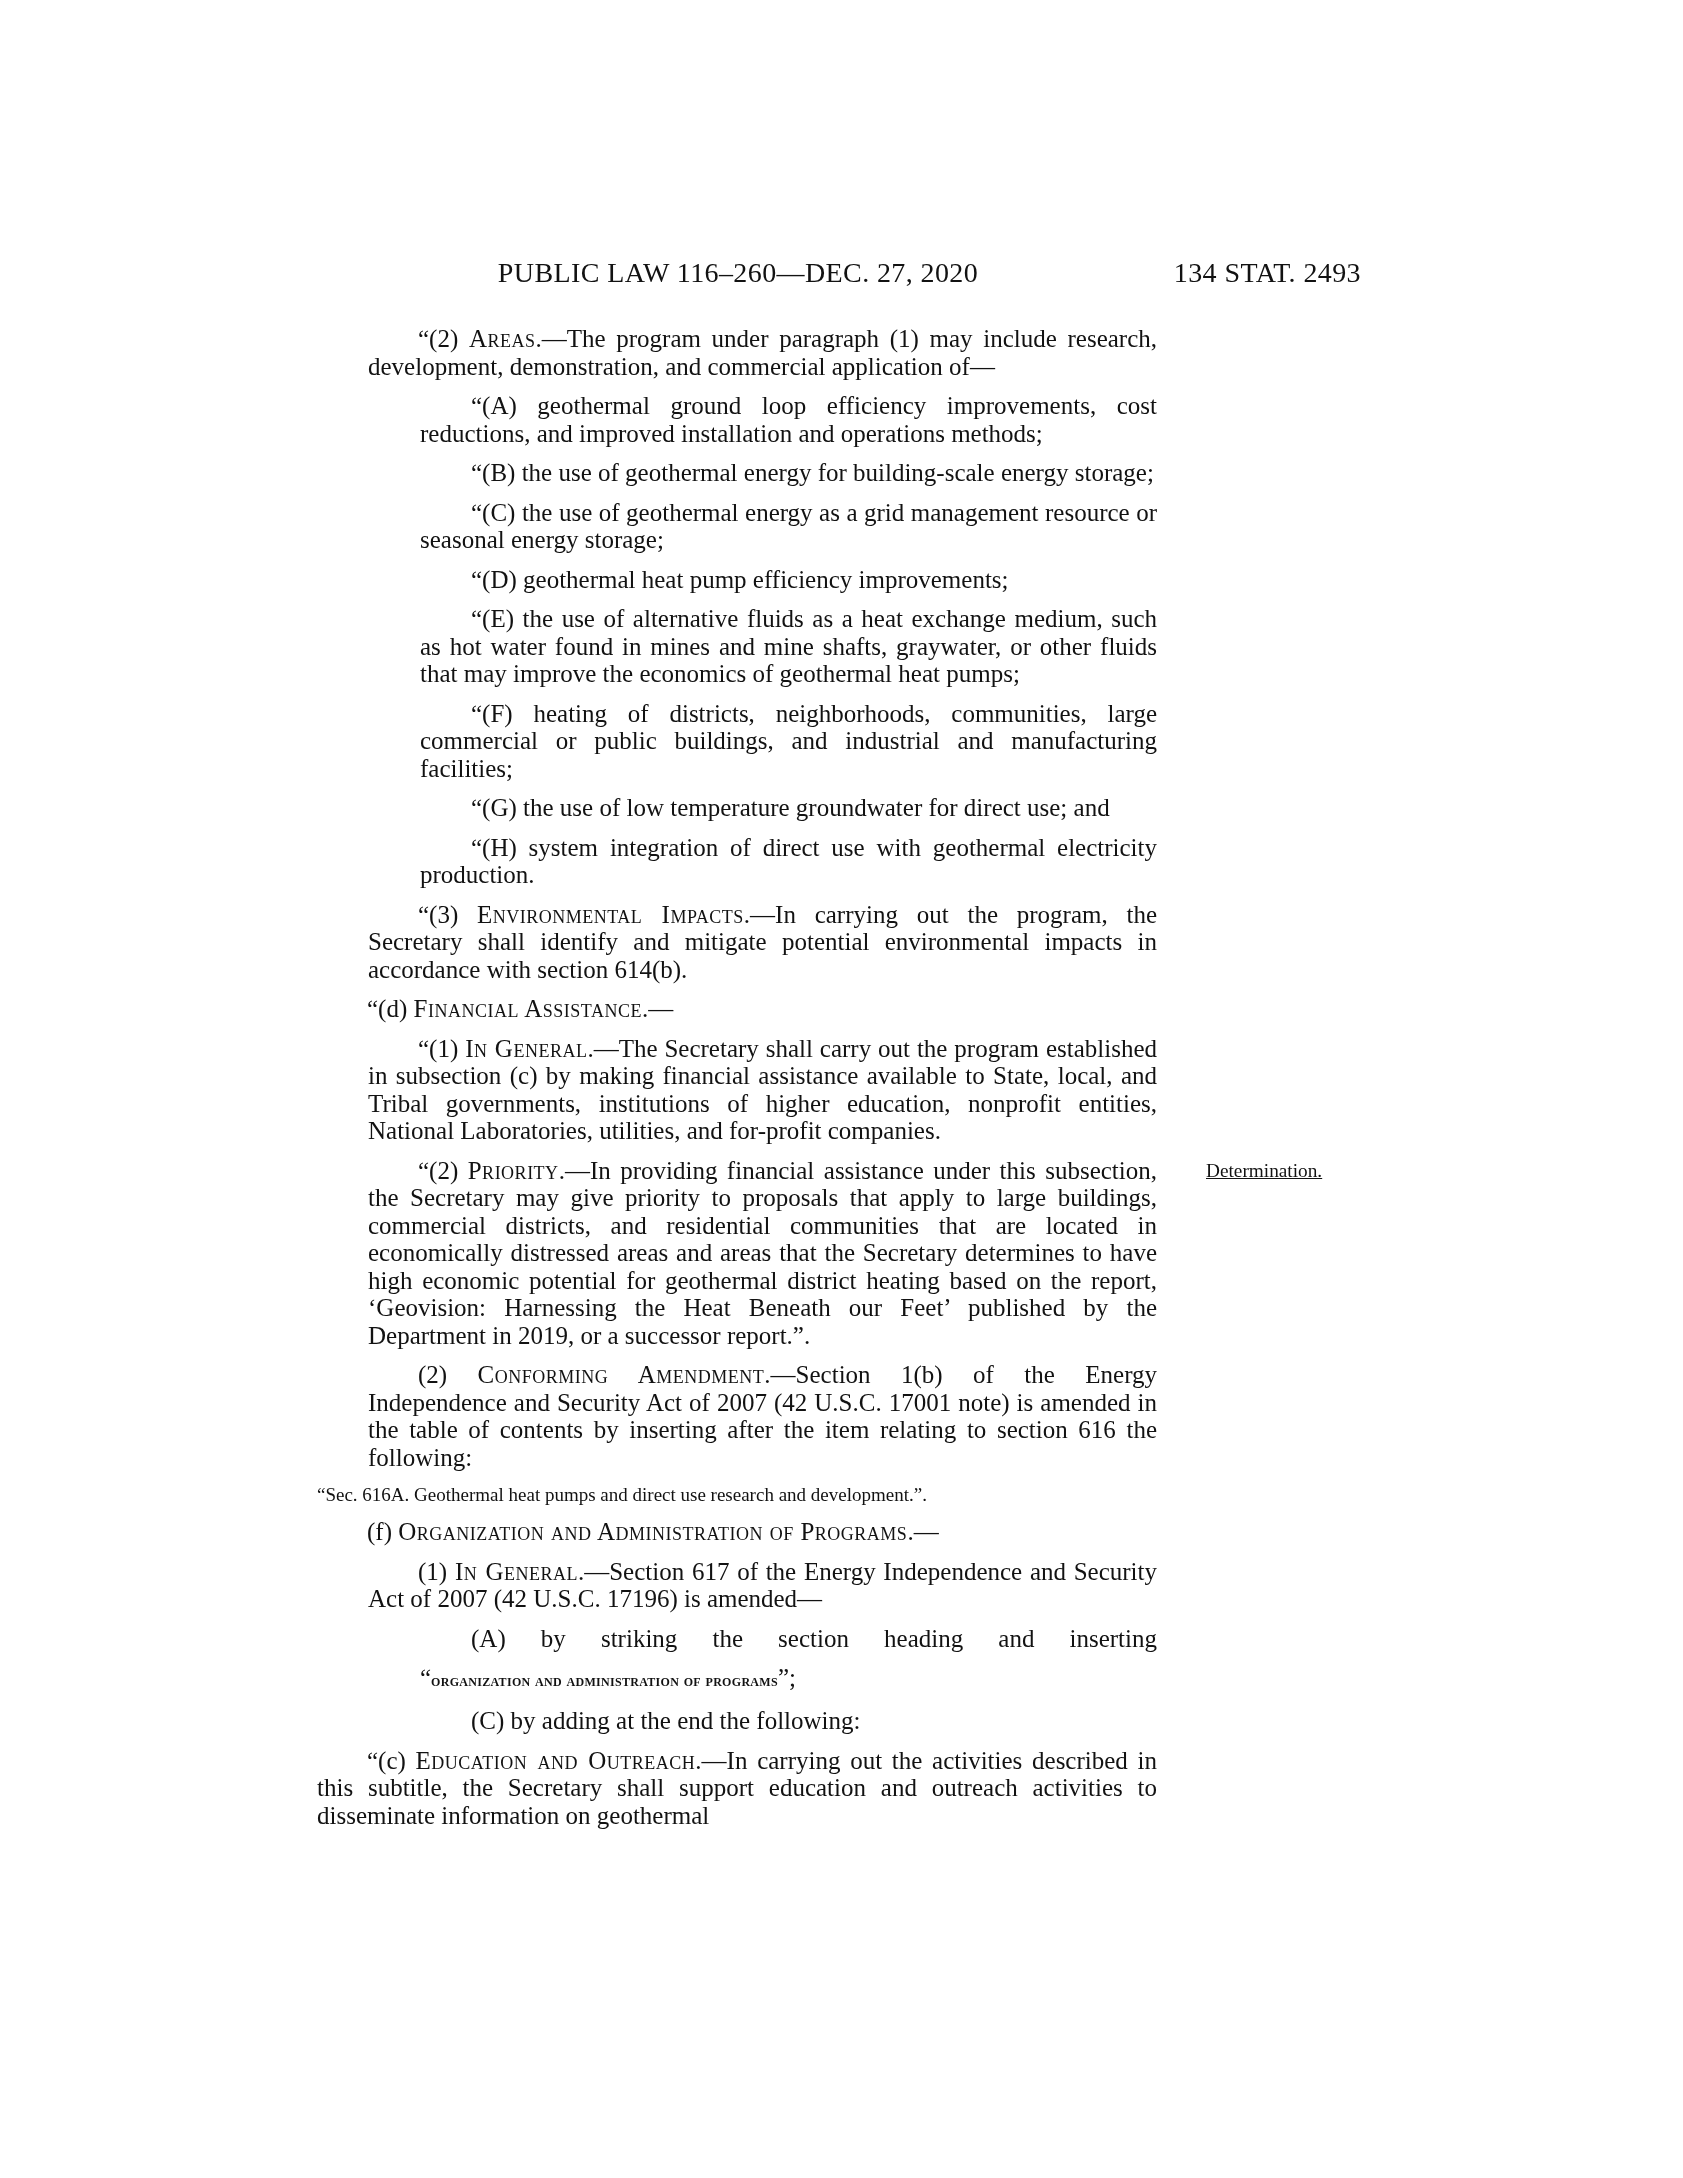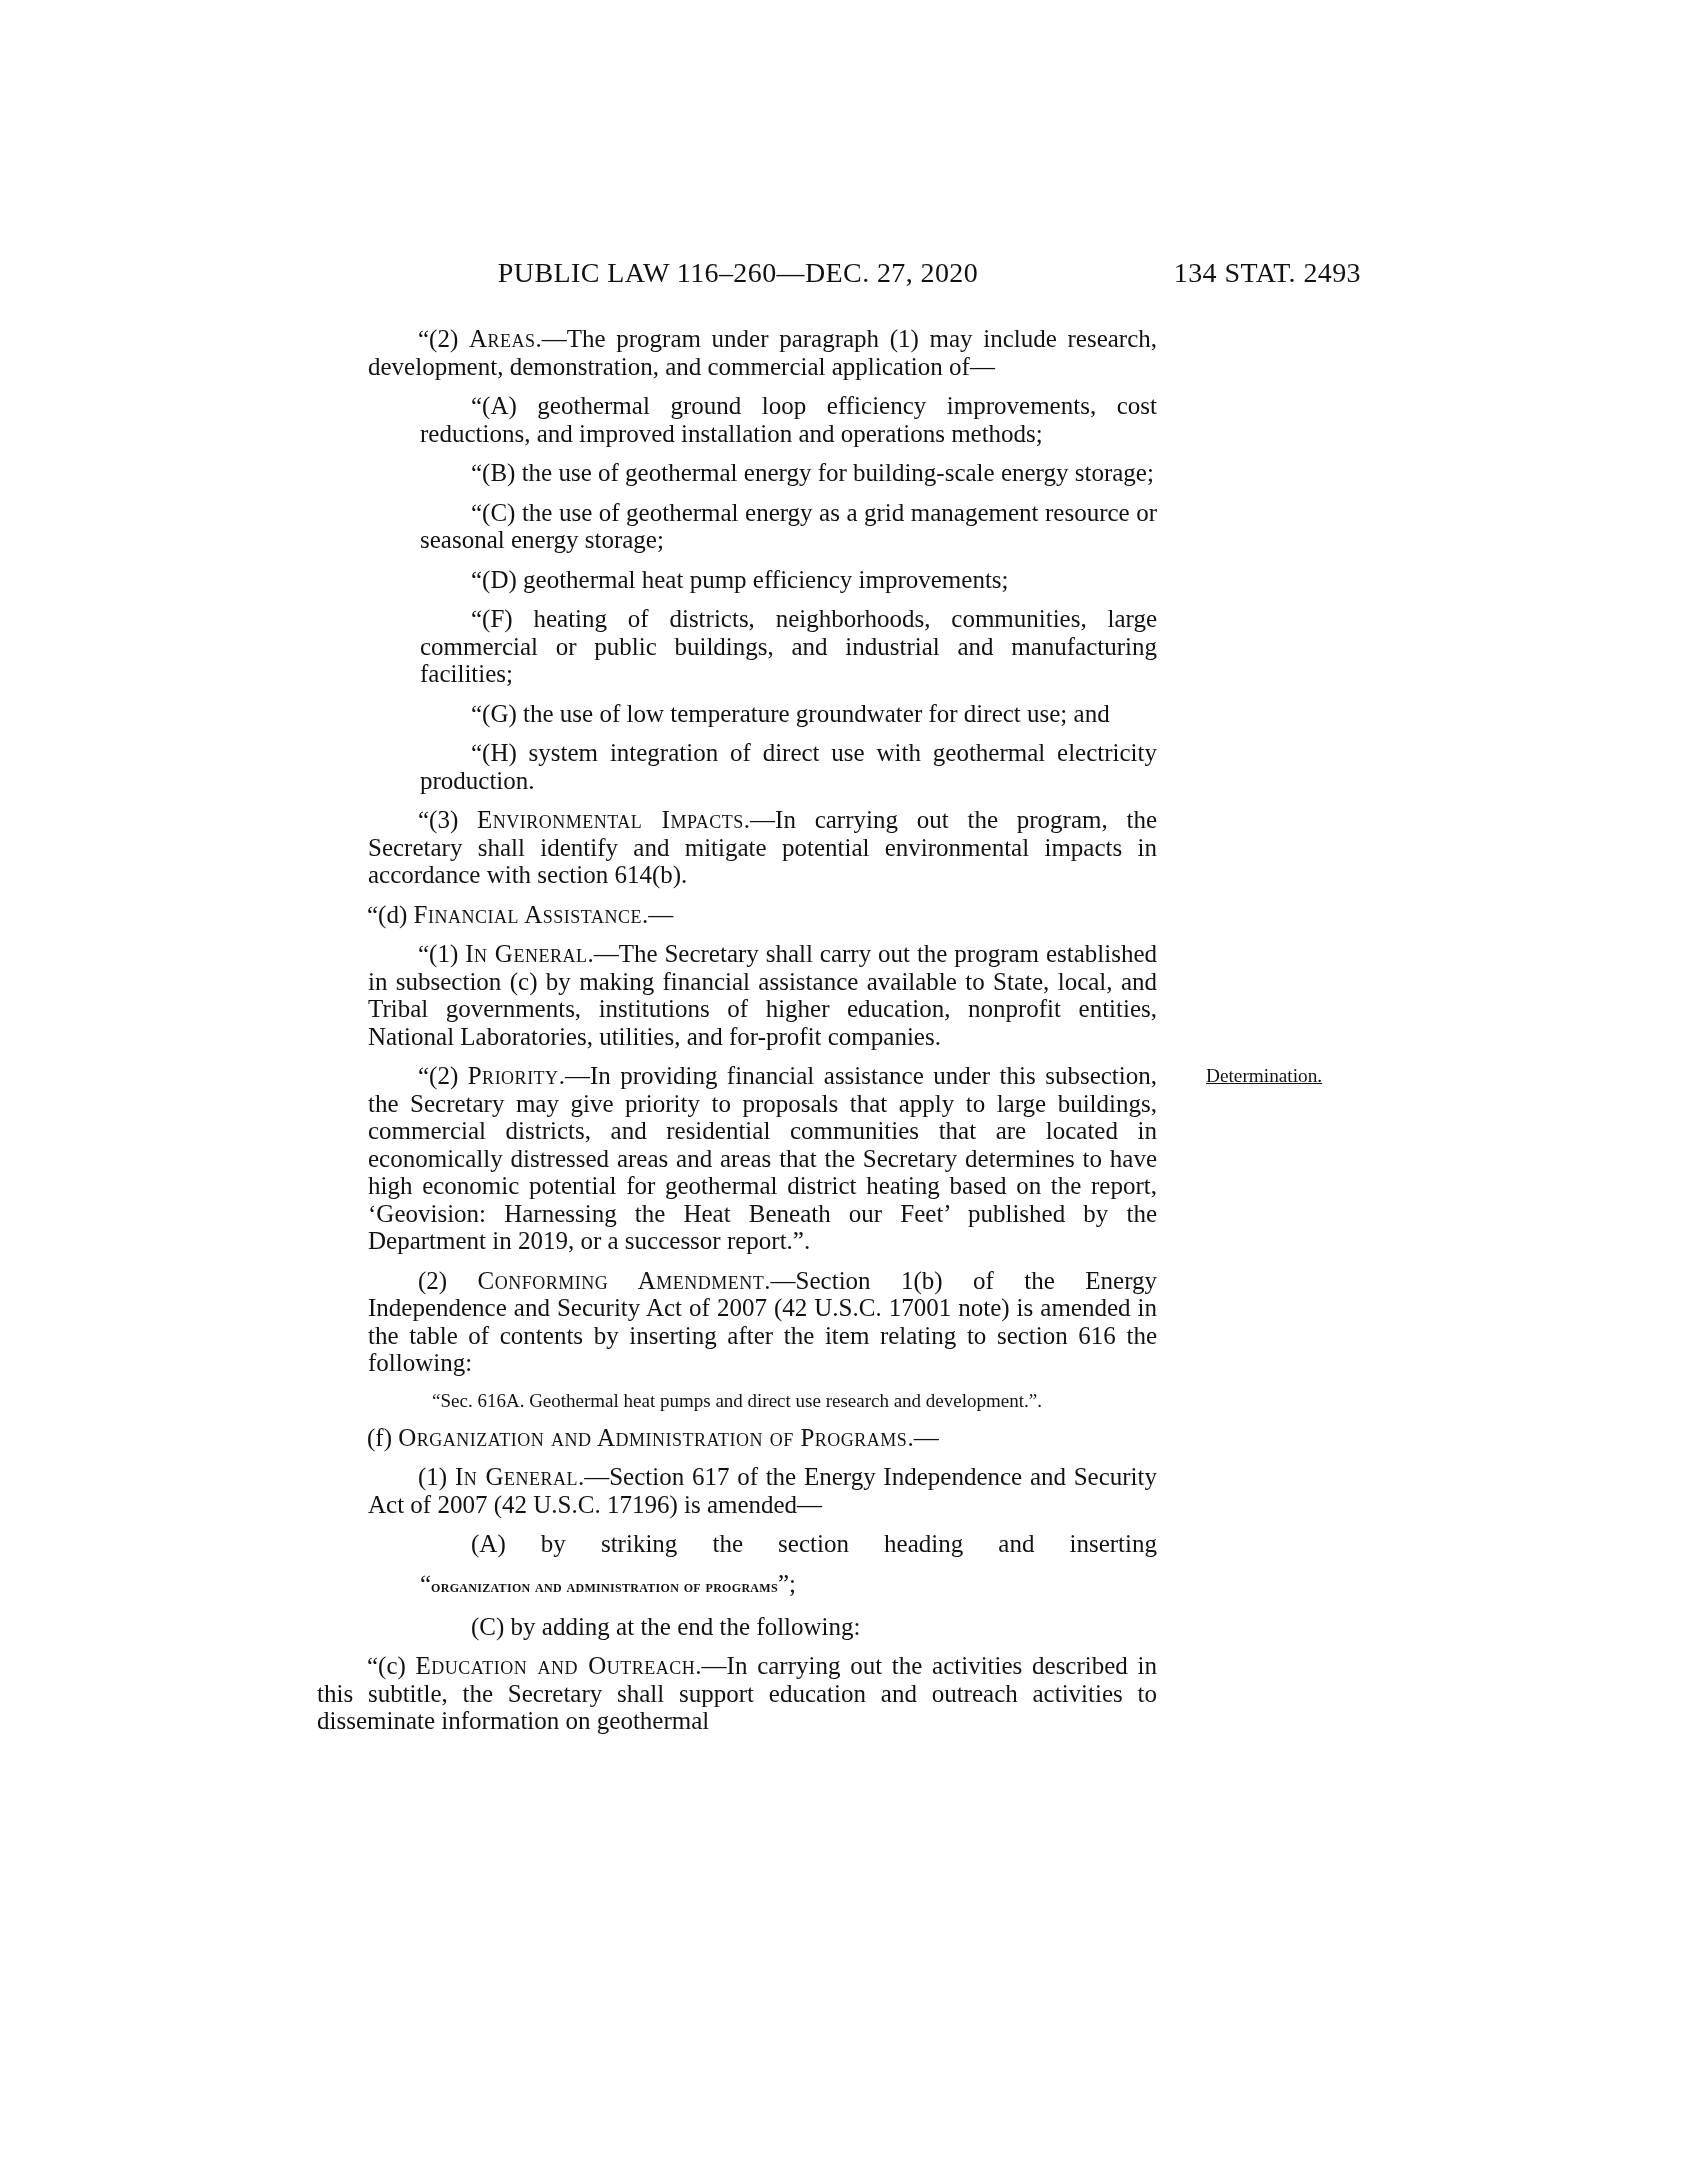--- a/index.html
+++ b/index.html
@@ -46,21 +46,21 @@
     text-align: justify;
   }
   p.para { margin: 12px; position: relative; }
   .lvl-subsection   { padding-left: 0;     text-indent: 50px; }
   .lvl-paragraph    { padding-left: 51px;  text-indent: 50px; }
   .lvl-subparagraph { padding-left: 103px; text-indent: 51px; }
   .lvl-toc {
     padding-left: 0; text-indent: 0;
     font-size: 19px; line-height: 23px;
     margin: 15px 0 12px 0;
-    text-align: center;
+    text-align: left;
   }
   .lvl-heading-insert { padding-left: 103px; text-indent: 0; text-align: left; line-height: 28px; }
   .force-justify { text-align-last: justify; }
   .seg-sc  { font-variant: small-caps; letter-spacing: 0.5px; }
   .seg-scb { font-variant: small-caps; font-weight: bold; font-size: 17px; letter-spacing: 0.3px; }
   .margin-note {
     position: absolute;
     left: 889px;
     top: 2px;
     width: 208px;
@@ -79,20 +79,21 @@
   <div class="law-title">PUBLIC LAW 116–260—DEC. 27, 2020</div>
   <div class="stat-page">134 STAT. 2493</div>
 </div>
 
 <div class="statute-text">
     <p class="para lvl-paragraph"><span class="seg-n">“(2) </span><span class="seg-sc">Areas</span><span class="seg-n">.—The program under paragraph (1) may include research, development, demonstration, and commercial application of—</span></p>
     <p class="para lvl-subparagraph"><span class="seg-n">“(A) geothermal ground loop efficiency improvements, cost reductions, and improved installation and operations methods;</span></p>
     <p class="para lvl-subparagraph"><span class="seg-n">“(B) the use of geothermal energy for building-scale energy storage;</span></p>
     <p class="para lvl-subparagraph"><span class="seg-n">“(C) the use of geothermal energy as a grid management resource or seasonal energy storage;</span></p>
     <p class="para lvl-subparagraph"><span class="seg-n">“(D) geothermal heat pump efficiency improvements;</span></p>
+    <p class="para lvl-subparagraph"><span class="seg-n">“(E) the use of alternative fluids as a heat exchange medium, such as hot water found in mines and mine shafts, graywater, or other fluids that may improve the economics of geothermal heat pumps;</span></p>
     <p class="para lvl-subparagraph"><span class="seg-n">“(F) heating of districts, neighborhoods, communities, large commercial or public buildings, and industrial and manufacturing facilities;</span></p>
     <p class="para lvl-subparagraph"><span class="seg-n">“(G) the use of low temperature groundwater for direct use; and</span></p>
     <p class="para lvl-subparagraph"><span class="seg-n">“(H) system integration of direct use with geothermal electricity production.</span></p>
     <p class="para lvl-paragraph"><span class="seg-n">“(3) </span><span class="seg-sc">Environmental Impacts</span><span class="seg-n">.—In carrying out the program, the Secretary shall identify and mitigate potential environmental impacts in accordance with section 614(b).</span></p>
     <p class="para lvl-subsection"><span class="seg-n">“(d) </span><span class="seg-sc">Financial Assistance</span><span class="seg-n">.—</span></p>
     <p class="para lvl-paragraph"><span class="seg-n">“(1) </span><span class="seg-sc">In General</span><span class="seg-n">.—The Secretary shall carry out the program established in subsection (c) by making financial assistance available to State, local, and Tribal governments, institutions of higher education, nonprofit entities, National Laboratories, utilities, and for-profit companies.</span></p>
     <p class="para lvl-paragraph"><span class="seg-n">“(2) </span><span class="seg-sc">Priority</span><span class="seg-n">.—In providing financial assistance under this subsection, the Secretary may give priority to proposals that apply to large buildings, commercial districts, and residential communities that are located in economically distressed areas and areas that the Secretary determines to have high economic potential for geothermal district heating based on the report, ‘Geovision: Harnessing the Heat Beneath our Feet’ published by the Department in 2019, or a successor report.”.</span><span class="margin-note">Determination.</span></p>
     <p class="para lvl-paragraph"><span class="seg-n">(2) </span><span class="seg-sc">Conforming Amendment</span><span class="seg-n">.—Section 1(b) of the Energy Independence and Security Act of 2007 (42 U.S.C. 17001 note) is amended in the table of contents by inserting after the item relating to section 616 the following:</span></p>
     <p class="para lvl-toc"><span class="seg-n">“Sec. 616A. Geothermal heat pumps and direct use research and development.”.</span></p>
     <p class="para lvl-subsection"><span class="seg-n">(f) </span><span class="seg-sc">Organization and Administration of Programs</span><span class="seg-n">.—</span></p>

